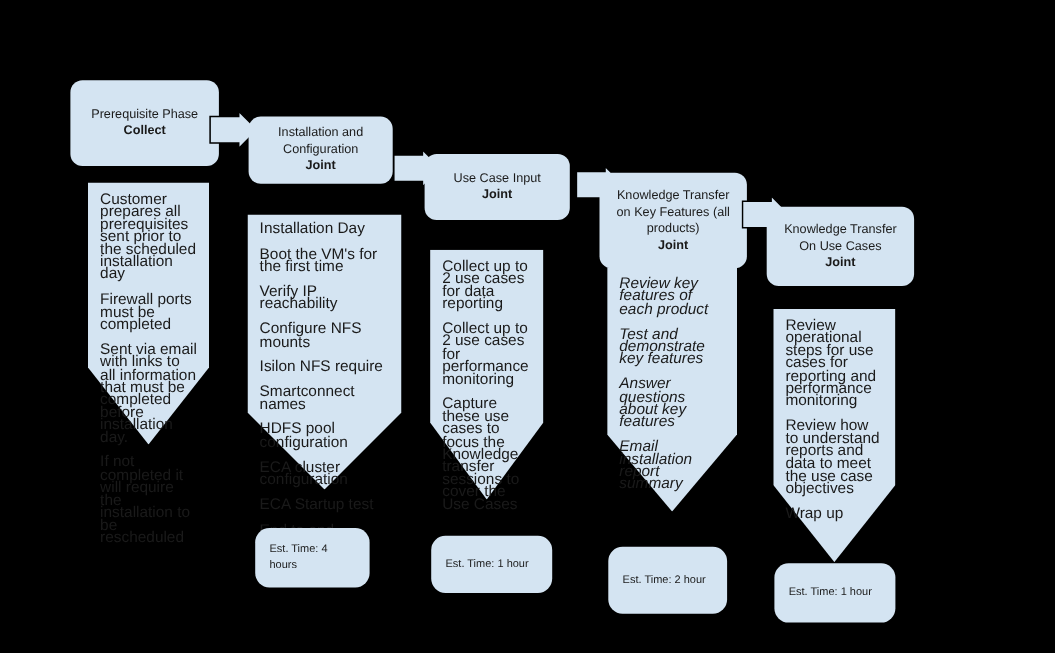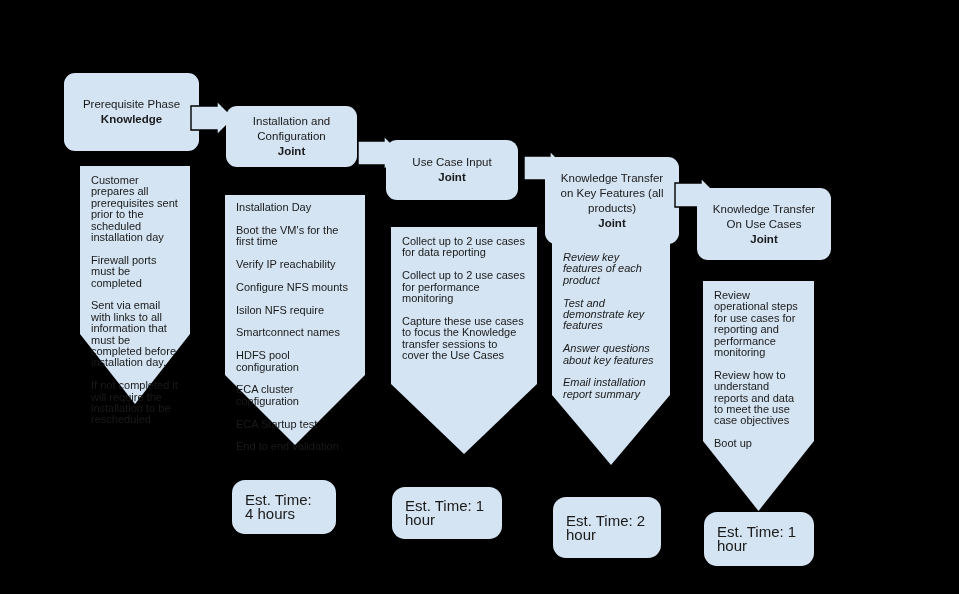--- a/index.html
+++ b/index.html
@@ -58,52 +58,52 @@
     width: 100%;
     height: 100%;
   }
   .detail .detail-text {
     position: absolute;
     left: 0; top: 0;
     width: 100%;
     box-sizing: border-box;
     padding: 9px 11px 0 11px;
     color: #1a1a1a;
-    font-size: 11px;
+    font-size: 14px;
     line-height: 11.4px;
   }
   .detail .detail-item {
     margin: 0 0 11.4px 0;
     white-space: pre-line;
   }
   .detail .detail-item:last-child { margin-bottom: 0; }
 
   
   .est-box {
     position: absolute;
     box-sizing: border-box;
     background: #d4e4f2;
     border-radius: 13px;
     display: flex;
     align-items: center;
     color: #1a1a1a;
-    font-size: 15px;
+    font-size: 10px;
     line-height: 14px;
     padding: 0 13px;
     white-space: pre-line;
   }
 </style>
 </head>
 <body>
 
 <div id="canvas">
 
   <div class="phase-box" style="left:64px; top:73px; width:135px; height:78px;">
     <div class="ph-title">Prerequisite Phase</div>
-    <div class="ph-role">Knowledge</div>
+    <div class="ph-role">Collect</div>
   </div>
 
   <div class="detail" style="left:80px; top:166px; width:110px; height:238px;">
     <svg class="detail-shape" viewBox="0 0 110 238" preserveAspectRatio="none">
       <polygon points="0,0 110,0 110,168 55,238 0,168" fill="#d4e4f2"></polygon>
     </svg>
     <div class="detail-text">
       <p class="detail-item">Customer prepares all prerequisites sent prior to the scheduled installation day</p>
       <p class="detail-item">Firewall ports must be completed</p>
       <p class="detail-item">Sent via email with links to all information that must be completed before installation day.</p>
@@ -148,21 +148,21 @@
     <svg width="45" height="36" viewBox="0 0 45 36">
       <polygon points="1,6 27,6 27,1 44,18 27,35 27,30 1,30" fill="#d4e4f2" stroke="#000000" stroke-width="1.4" stroke-linejoin="miter"></polygon>
     </svg>
   </div>
 
   <div class="phase-box" style="left:386px; top:140px; width:132px; height:60px;">
     <div class="ph-title">Use Case Input</div>
     <div class="ph-role">Joint</div>
   </div>
 
-  <div class="detail" style="left:391px; top:227px; width:146px; height:227px;">
+  <div class="detail" style="left:391px; top:227px; width:103px; height:227px;">
     <svg class="detail-shape" viewBox="0 0 121 227" preserveAspectRatio="none">
       <polygon points="0,0 121,0 121,157 60.5,227 0,157" fill="#d4e4f2"></polygon>
     </svg>
     <div class="detail-text">
       <p class="detail-item">Collect up to 2 use cases for data reporting</p>
       <p class="detail-item">Collect up to 2 use cases for performance monitoring</p>
       <p class="detail-item">Capture these use cases to focus the Knowledge transfer sessions to cover the Use Cases</p>
     </div>
   </div>
 
@@ -208,21 +208,21 @@
     <div class="ph-role">Joint</div>
   </div>
 
   <div class="detail" style="left:703px; top:281px; width:111px; height:230px;text-decoration:underline;">
     <svg class="detail-shape" viewBox="0 0 111 230" preserveAspectRatio="none">
       <polygon points="0,0 111,0 111,160 55.5,230 0,160" fill="#d4e4f2"></polygon>
     </svg>
     <div class="detail-text">
       <p class="detail-item">Review operational steps for use cases for reporting and performance monitoring</p>
       <p class="detail-item">Review how to understand reports and data to meet the use case objectives</p>
-      <p class="detail-item">Boot up</p>
+      <p class="detail-item">Wrap up</p>
     </div>
   </div>
 
   <div class="est-box" style="left:704px; top:512px; width:110px; height:54px;">
     <span>Est. Time: 1 hour</span>
   </div>
 
 </div>
 
 </body></html>

